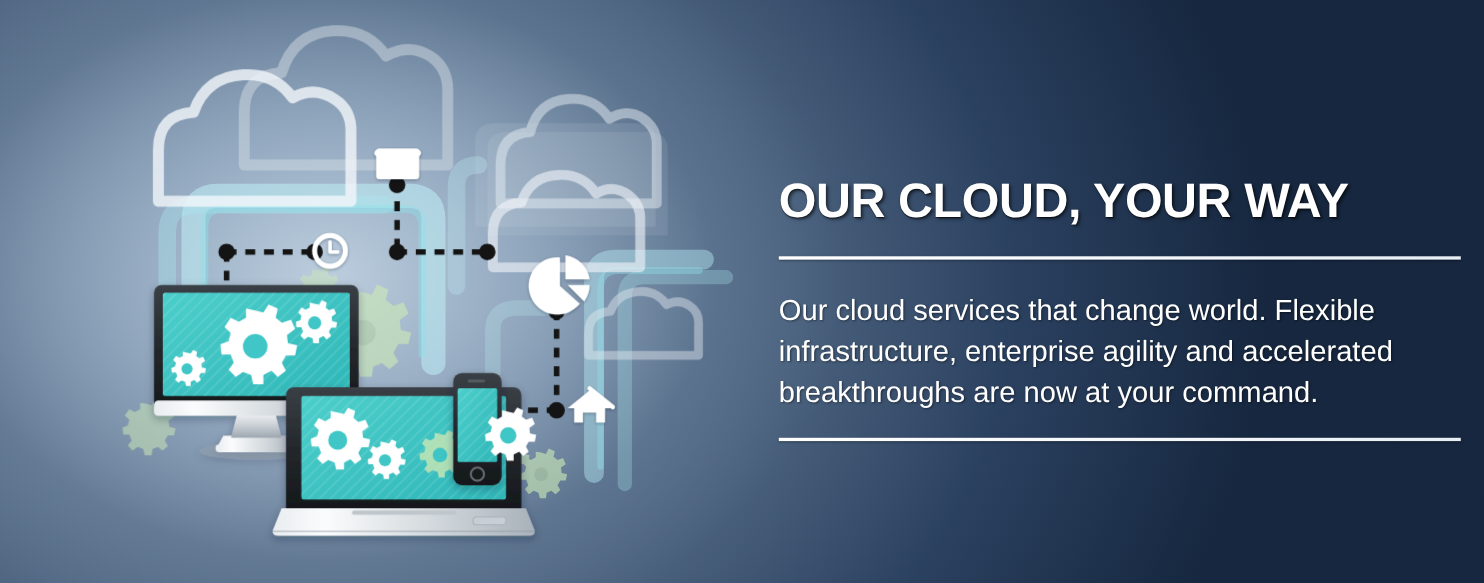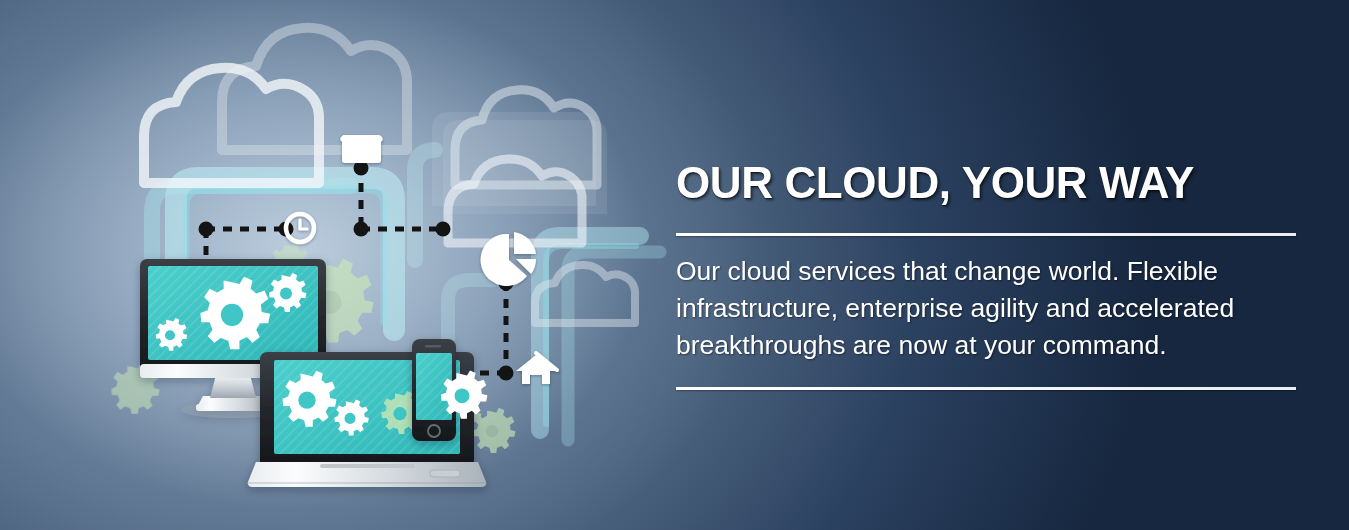--- a/index.html
+++ b/index.html
@@ -23,21 +23,21 @@
   
   #illustration {
     position: absolute; left: 0; top: 0;
     width: 700px; height: 530px;
   }
   #illustration svg { display: block; width: 700px; height: 530px; }
 
   
   #text-block {
     position: absolute;
-    left: 676px; top: 160px;
+    left: 708px; top: 160px;
     width: 622px;
   }
   #headline {
     font-size: 44px;
     font-weight: bold;
     letter-spacing: -0.4px;
     color: #ffffff;
     line-height: 1.05;
     text-shadow: 2px 2px 3px rgba(0,0,0,0.55), 0 1px 1px rgba(0,0,0,0.5);
     white-space: nowrap;
@@ -45,21 +45,21 @@
   .divider {
     height: 3px;
     width: 620px;
     margin: 0;
     background: linear-gradient(90deg, #ffffff 0%, #f4f7fa 55%, #e7edf3 100%);
     box-shadow: 0 1px 2px rgba(0,0,0,0.35);
   }
   #divider-top { margin-top: 27px; }
   #divider-bottom { margin-top: 23px; }
   #body-copy {
-    margin-top: 17px;
+    margin-top: 28px;
     font-size: 26.5px;
     line-height: 37px;
     color: #ffffff;
     text-shadow: 1px 1px 2px rgba(0,0,0,0.45);
     width: 622px;
   }
 </style>
 </head>
 <body>
 

